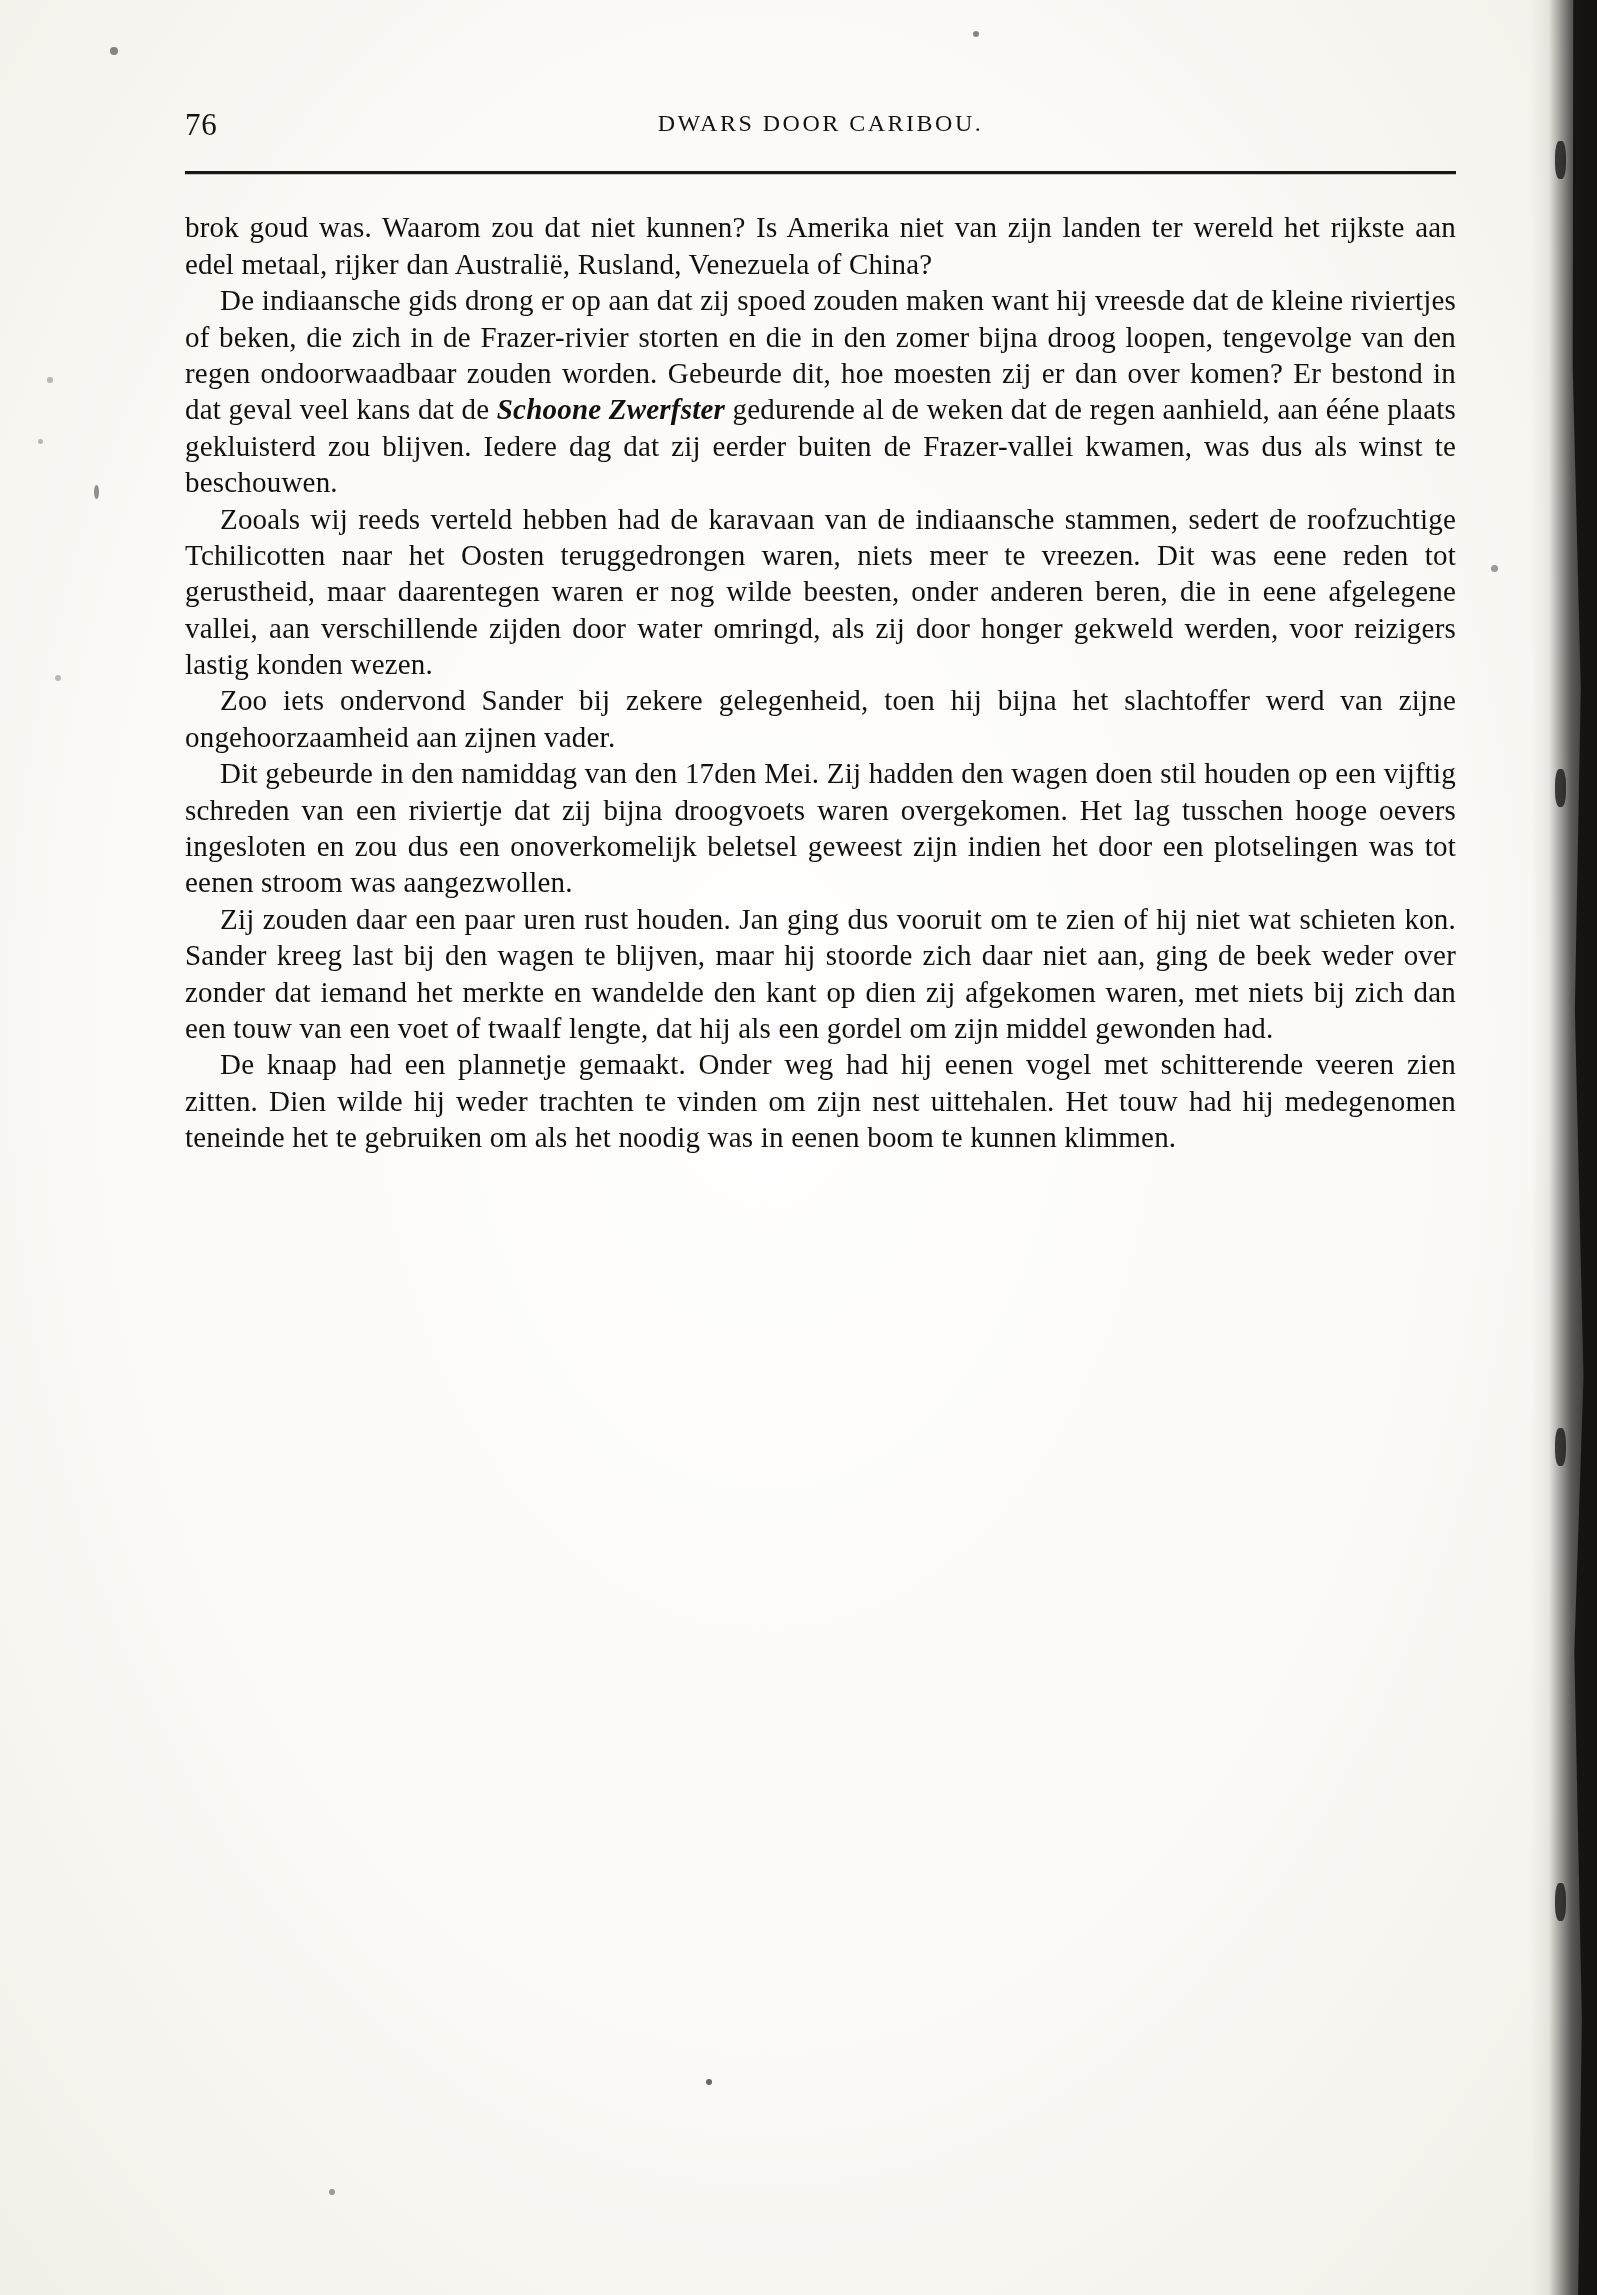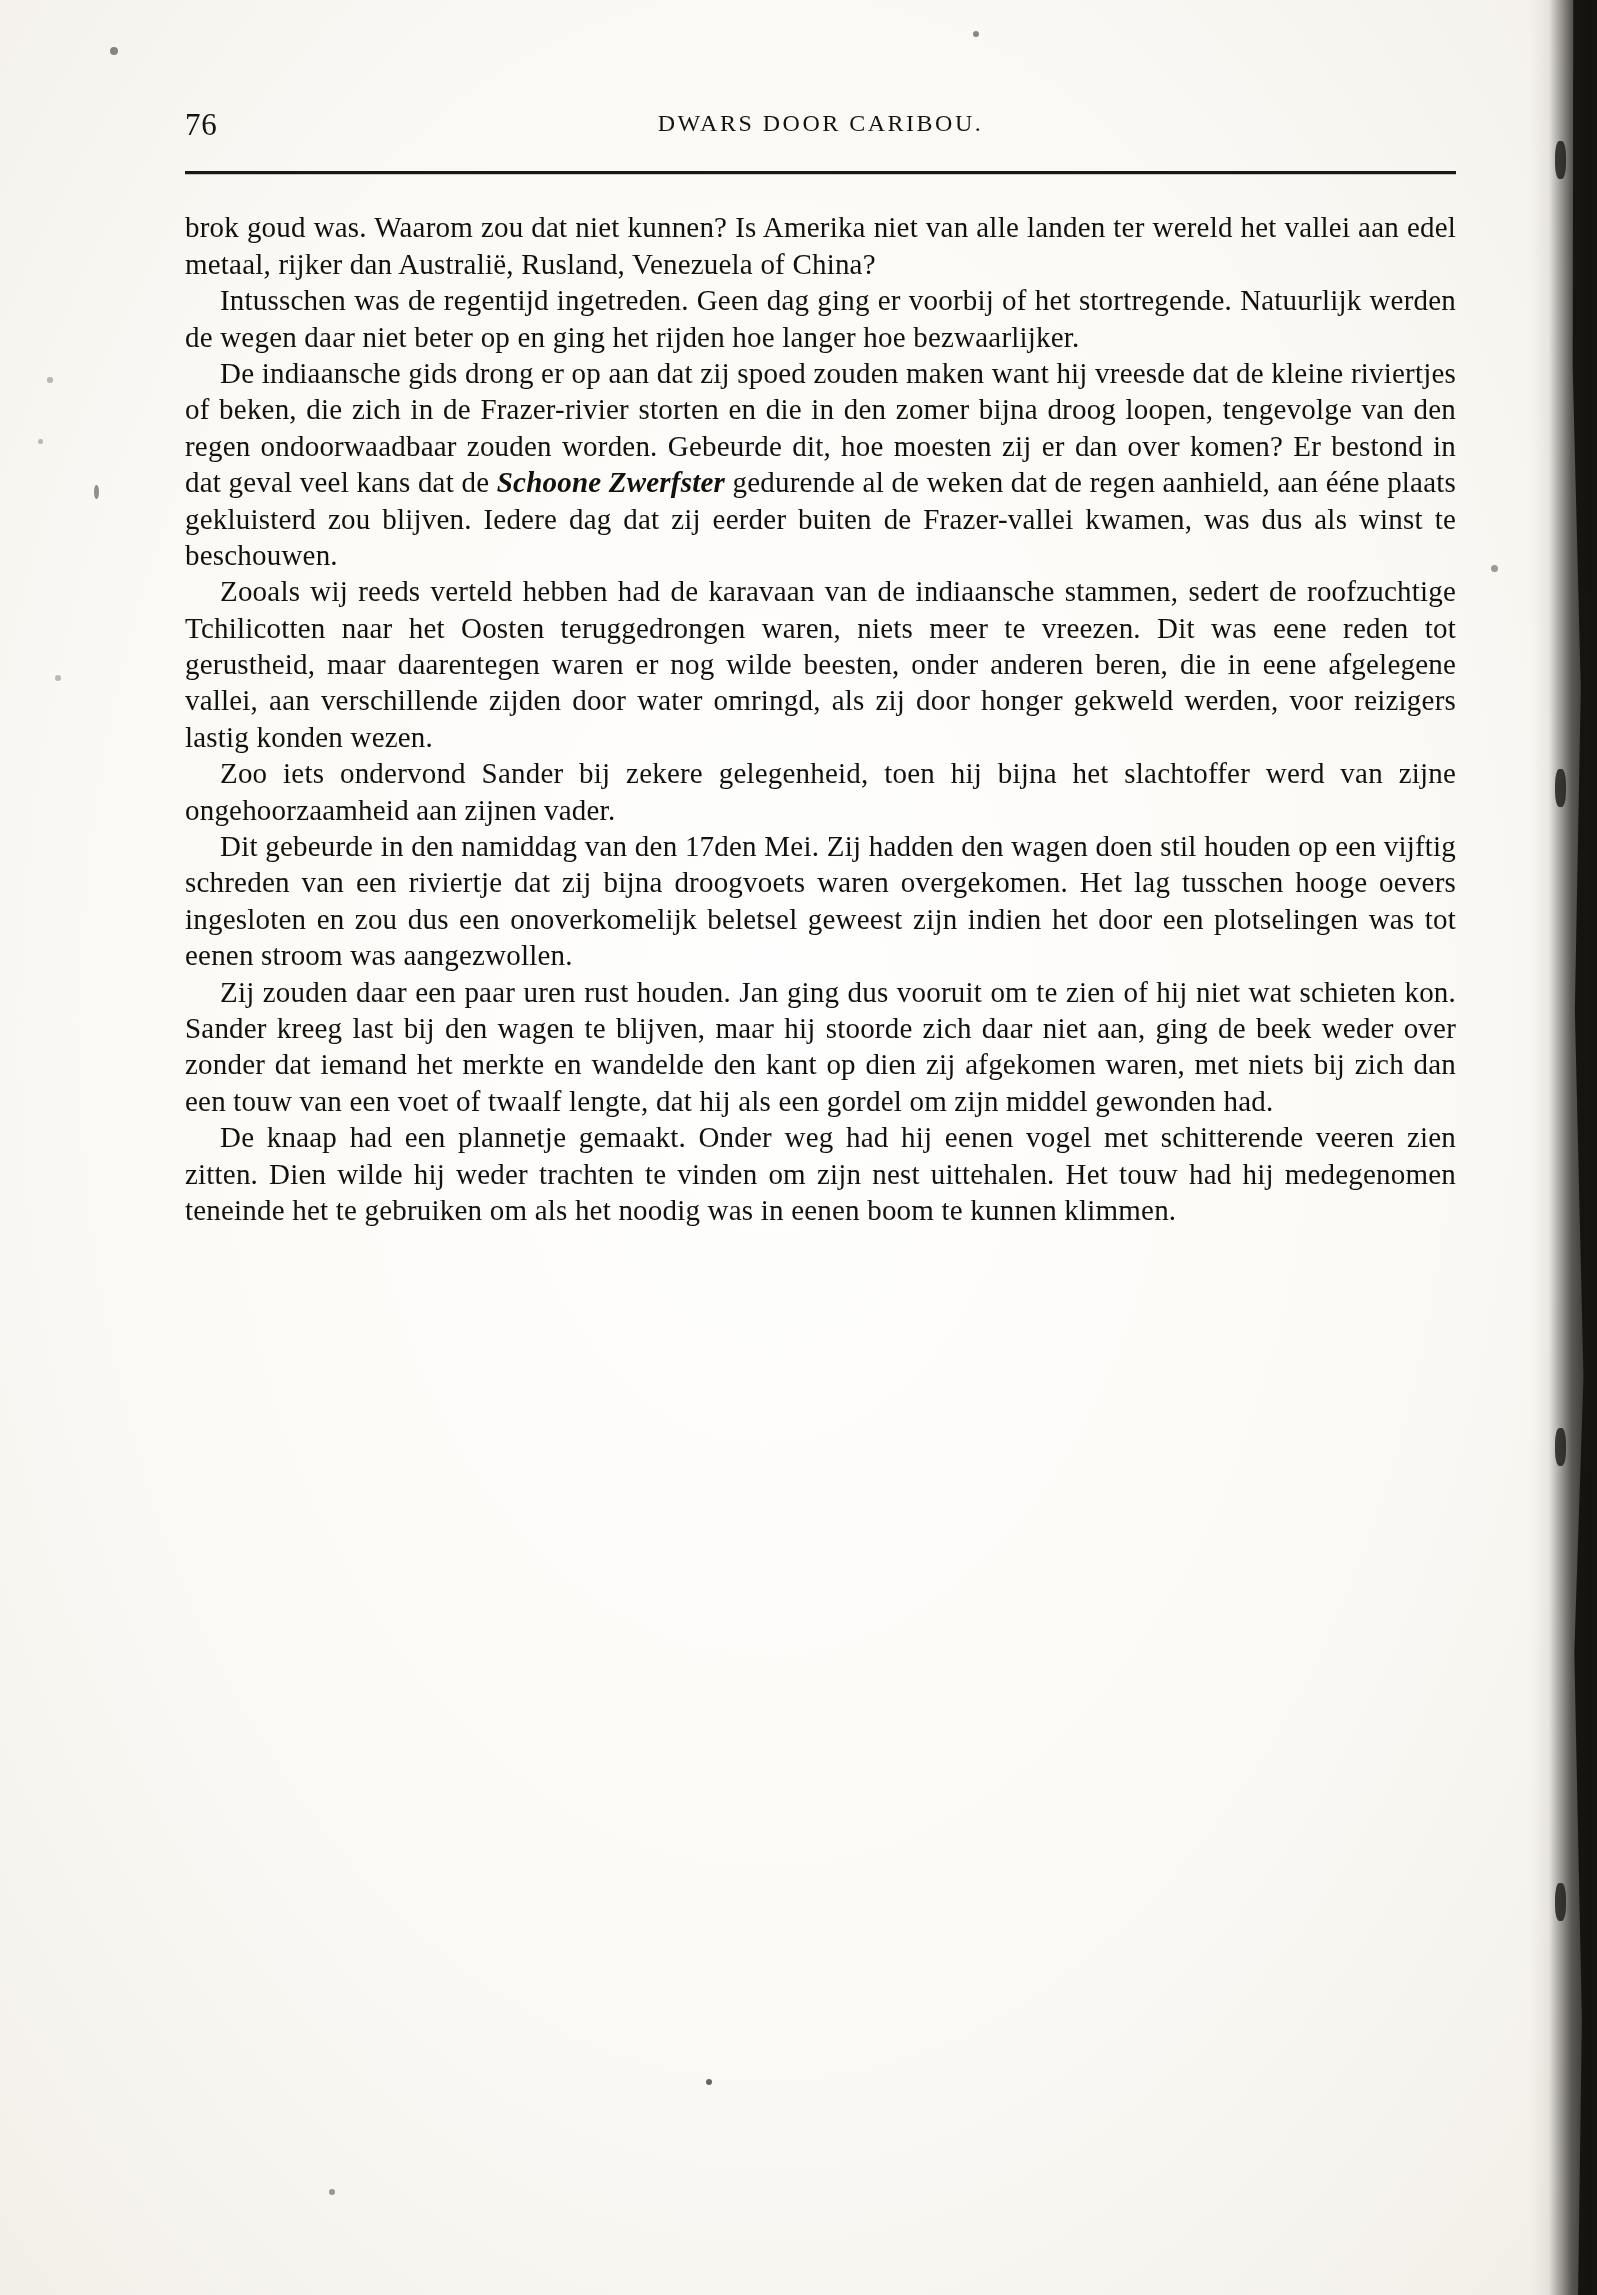--- a/index.html
+++ b/index.html
@@ -148,22 +148,21 @@
   <div class="content">
 
     <div class="header-row">
       <div class="folio">76</div>
       <div class="running-head">DWARS DOOR CARIBOU.</div>
     </div>
 
     <div class="rule"></div>
 
     <div class="body-text">
-      <p class="no-indent">brok goud was. Waarom zou dat niet kunnen? Is Amerika niet van alle landen ter wereld het vallei aan edel metaal, rijker dan Australië, Rusland, Venezuela of China?</p>
-      <p>Intusschen was de regentijd ingetreden. Geen dag ging er voorbij of het stortregende. Natuurlijk werden de wegen daar niet beter op en ging het rijden hoe langer hoe bezwaarlijker.</p>
+      <p class="no-indent">brok goud was. Waarom zou dat niet kunnen? Is Amerika niet van zijn landen ter wereld het rijkste aan edel metaal, rijker dan Australië, Rusland, Venezuela of China?</p>
       <p><span>De indiaansche gids drong er op aan dat zij spoed zouden maken want hij vreesde dat de kleine riviertjes of beken, die zich in de Frazer-rivier storten en die in den zomer bijna droog loopen, tengevolge van den regen ondoorwaadbaar zouden worden. Gebeurde dit, hoe moesten zij er dan over komen? Er bestond in dat geval veel kans dat de </span><span class="it">Schoone Zwerfster</span><span> gedurende al de weken dat de regen aanhield, aan ééne plaats gekluisterd zou blijven. Iedere dag dat zij eerder buiten de Frazer-vallei kwamen, was dus als winst te beschouwen.</span></p>
       <p>Zooals wij reeds verteld hebben had de karavaan van de indiaansche stammen, sedert de roofzuchtige Tchilicotten naar het Oosten teruggedrongen waren, niets meer te vreezen. Dit was eene reden tot gerustheid, maar daarentegen waren er nog wilde beesten, onder anderen beren, die in eene afgelegene vallei, aan verschillende zijden door water omringd, als zij door honger gekweld werden, voor reizigers lastig konden wezen.</p>
       <p>Zoo iets ondervond Sander bij zekere gelegenheid, toen hij bijna het slachtoffer werd van zijne ongehoorzaamheid aan zijnen vader.</p>
       <p>Dit gebeurde in den namiddag van den 17den Mei. Zij hadden den wagen doen stil houden op een vijftig schreden van een riviertje dat zij bijna droogvoets waren overgekomen. Het lag tusschen hooge oevers ingesloten en zou dus een onoverkomelijk beletsel geweest zijn indien het door een plotselingen was tot eenen stroom was aangezwollen.</p>
       <p>Zij zouden daar een paar uren rust houden. Jan ging dus vooruit om te zien of hij niet wat schieten kon. Sander kreeg last bij den wagen te blijven, maar hij stoorde zich daar niet aan, ging de beek weder over zonder dat iemand het merkte en wandelde den kant op dien zij afgekomen waren, met niets bij zich dan een touw van een voet of twaalf lengte, dat hij als een gordel om zijn middel gewonden had.</p>
       <p>De knaap had een plannetje gemaakt. Onder weg had hij eenen vogel met schitterende veeren zien zitten. Dien wilde hij weder trachten te vinden om zijn nest uittehalen. Het touw had hij medegenomen teneinde het te gebruiken om als het noodig was in eenen boom te kunnen klimmen.</p>
     </div>
 
   </div>
 

